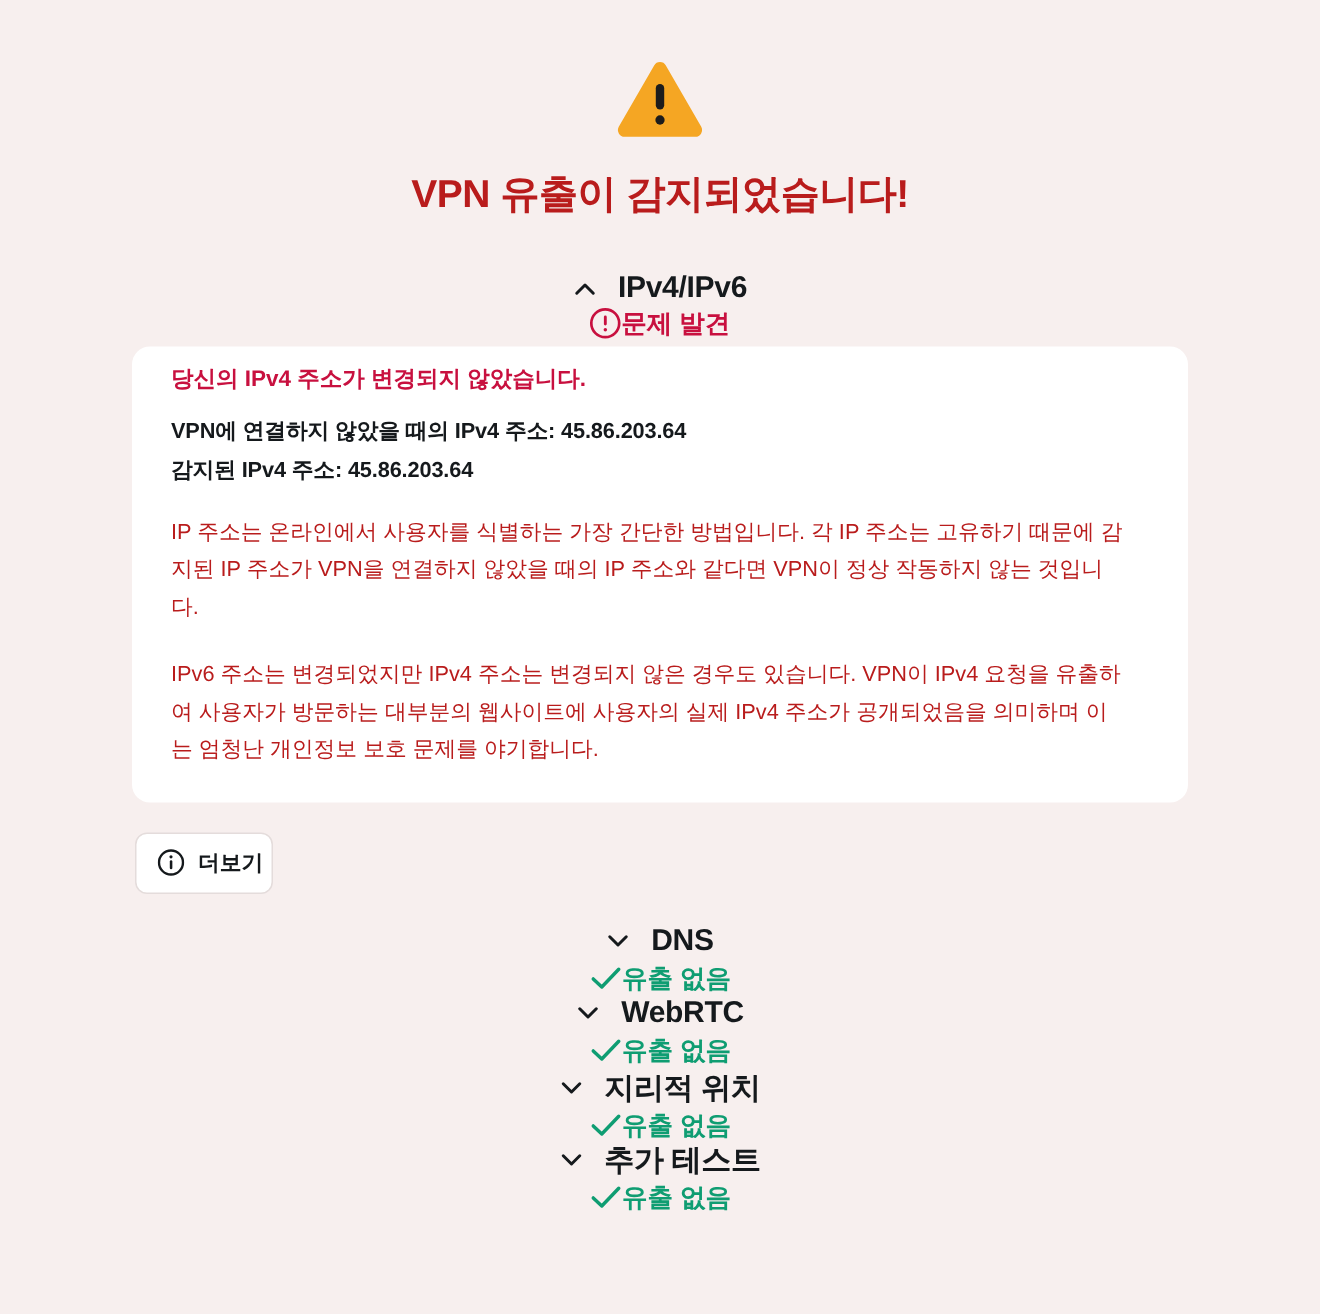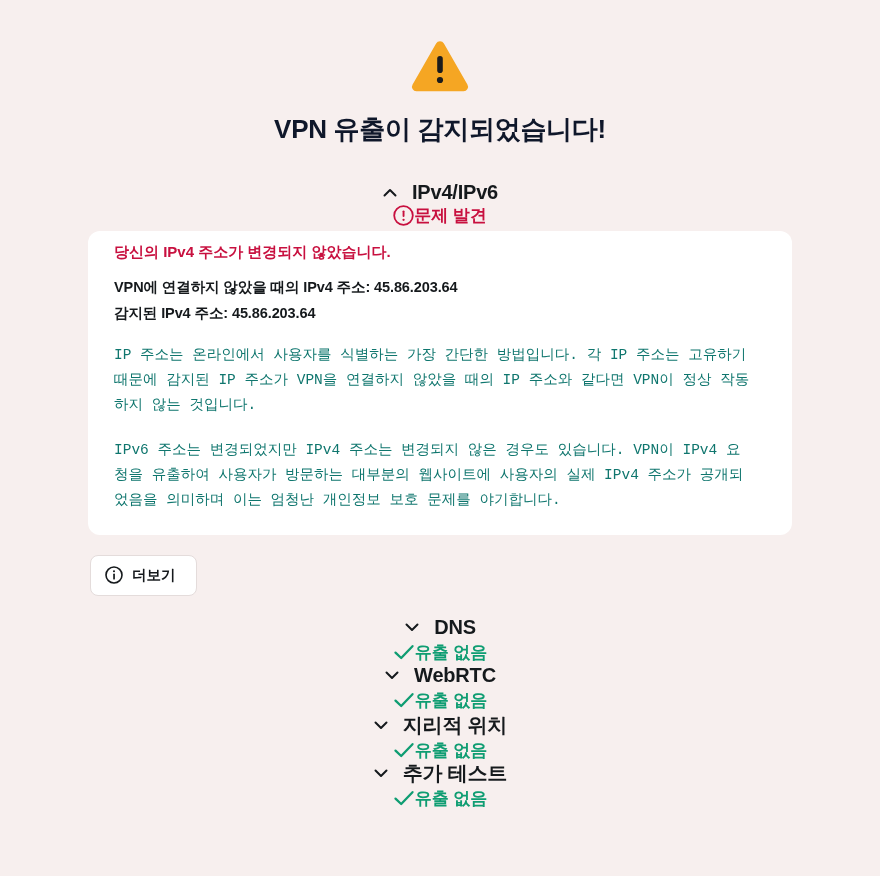--- a/index.html
+++ b/index.html
@@ -32,21 +32,21 @@
   }
   .warn-tri svg { display: block; }
 
   
   .title {
     margin: 20px 0 0 0;
     text-align: center;
     font-size: 26px;
     font-weight: bold;
     letter-spacing: -0.3px;
-    color: #0f172a;
+    color: #b91c1c;
   }
 
   
   .sec-row {
     display: flex;
     align-items: center;
     justify-content: space-between;
     height: 44px;
     margin-top: 34px;
     padding: 0 6px;
@@ -109,38 +109,37 @@
     font-size: 14.5px;
     font-weight: bold;
     color: #15191c;
     margin: 0 0 7px 0;
     letter-spacing: -0.1px;
   }
   .card-kv:last-of-type { margin-bottom: 0; }
   .card-p {
     font-size: 14.5px;
     line-height: 1.72;
-    color: #0f766e;
+    color: #b91c1c;
     margin: 20px 14px 0 0;
-    font-family: Liberation Mono, monospace;
   }
 
   
   .more-wrap {
     margin-top: 20px;
     padding-left: 2px;
   }
   .more-btn {
     display: inline-flex;
     align-items: center;
     gap: 9px;
     background: #ffffff;
     border: 1px solid #e4dcdb;
     border-radius: 8px;
-    padding: 10px 20px 10px 14px;
+    padding: 10px 5px 10px 14px;
     font-size: 14.5px;
     font-weight: bold;
     color: #15191c;
     cursor: pointer;
     font-family: "Liberation Sans", sans-serif;
   }
   .more-btn .info-ico { width: 18px; height: 18px; flex: 0 0 auto; }
   .more-btn .info-ico svg { display: block; }
 
   

